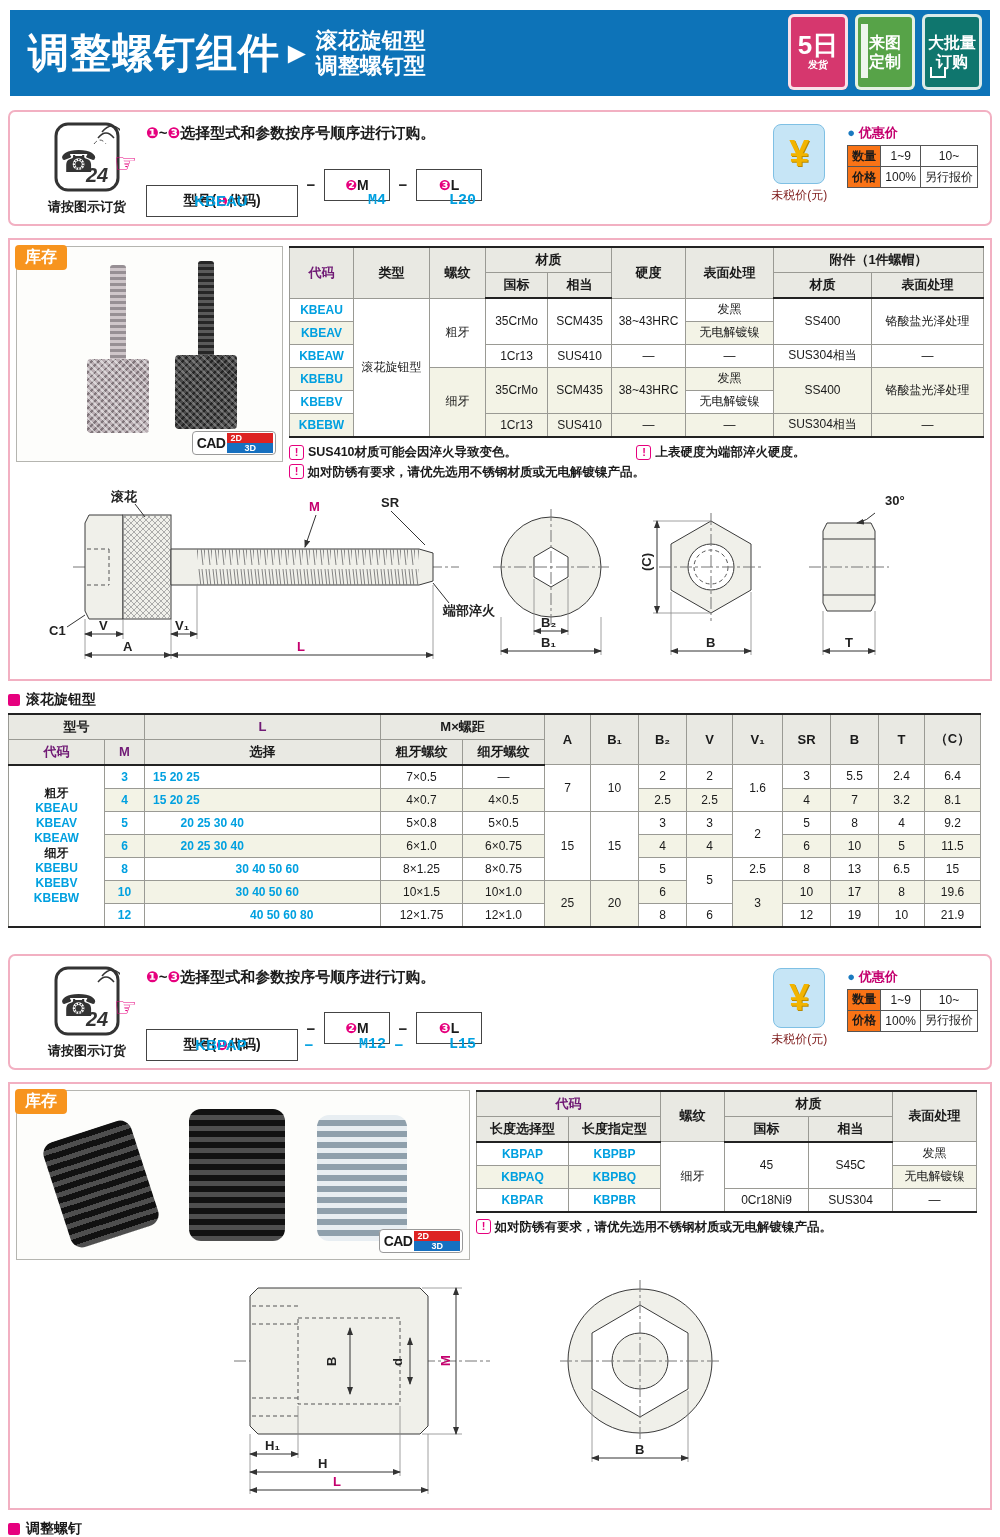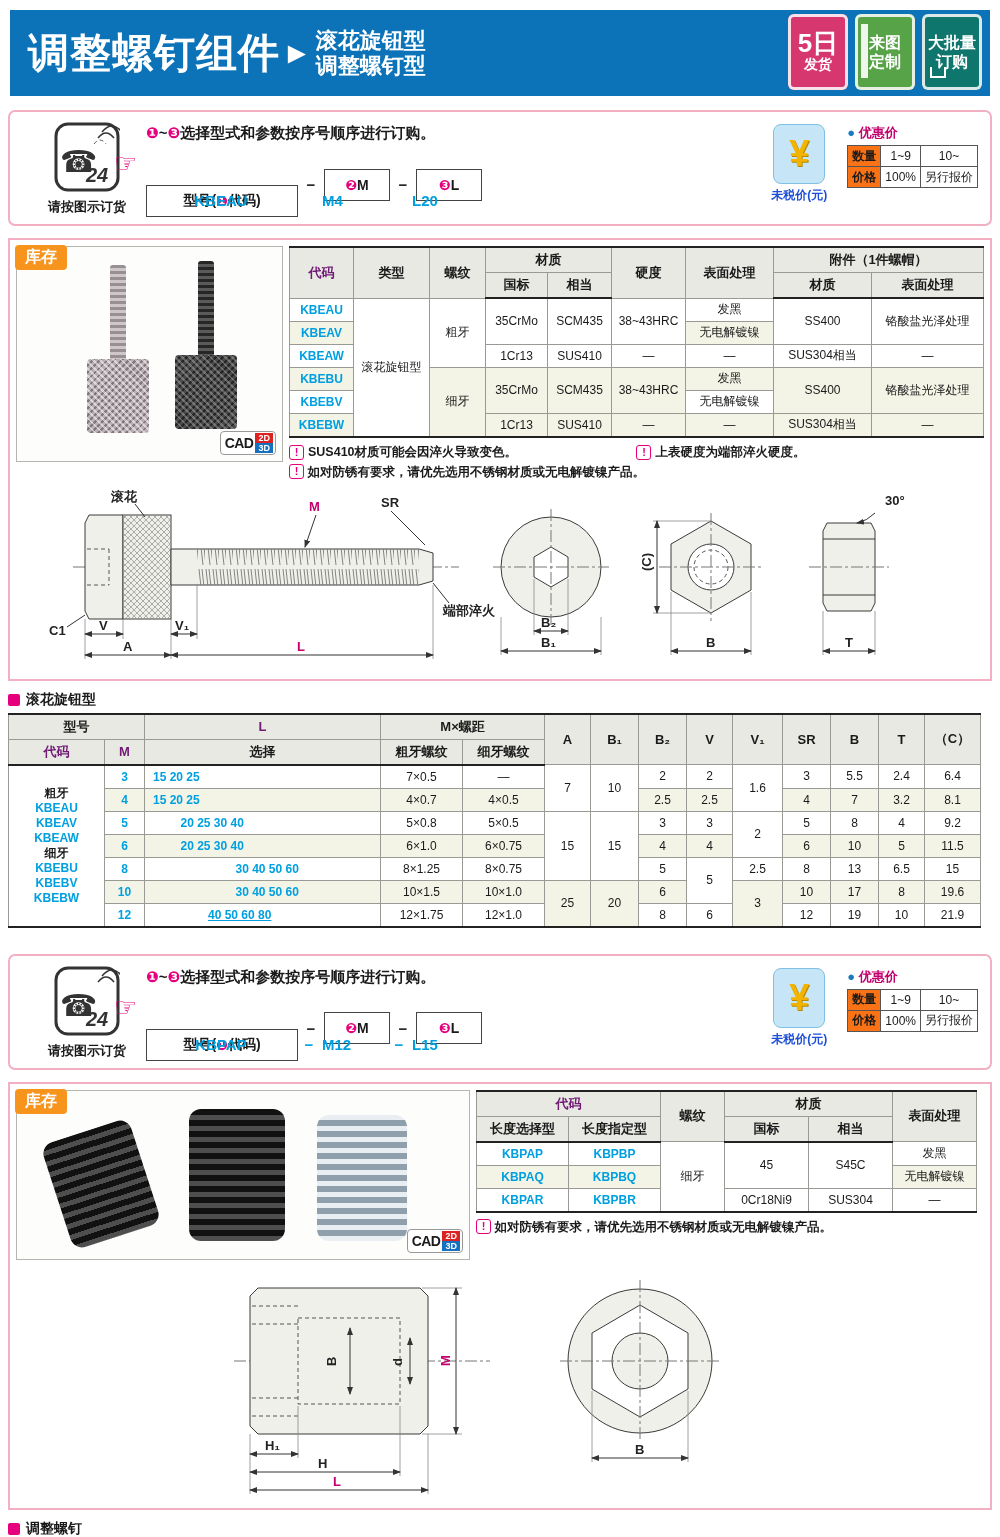--- a/index.html
+++ b/index.html
@@ -10,62 +10,62 @@
   .hdr{margin:10px 10px 0 10px;height:86px;background:#0d73b8;position:relative;display:flex;align-items:center;}
   .hdr-title{color:#fff;font-size:41px;font-weight:bold;letter-spacing:1px;margin-left:18px;}
   .hdr-arrow{color:#fff;font-size:30px;margin:0 4px 0 2px;}
   .hdr-sub{color:#fff;font-weight:bold;font-size:22px;line-height:25px;}
   .badges{position:absolute;right:8px;top:4px;display:flex;gap:7px;}
   .badge{width:60px;height:76px;border-radius:6px;display:flex;flex-direction:column;align-items:center;justify-content:center;color:#fff;font-weight:bold;box-shadow:inset 0 0 0 3px rgba(255,255,255,.85);position:relative;}
   .badge.pink{background:#d6376e;}
   .badge.green{background:#57a348;}
   .badge.purple{background:#0f766e;}
   .b-big{font-size:26px;line-height:26px;}
-  .b-small{font-size:14px;}
+  .b-small{font-size:10px;}
   .b-line{font-size:16px;line-height:19px;}
   .ruler-icon{position:absolute;left:6px;top:10px;width:7px;height:54px;background:#fff;opacity:.9;}
   .cart-icon{position:absolute;left:8px;bottom:12px;width:12px;height:9px;border:2px solid #fff;border-top:none;}
 
   
   .panel{position:relative;height:112px;border:2px solid #f2b0c2;border-radius:7px;margin:14px 8px 0 8px;background:#fff;}
   .phone-wrap{position:absolute;left:22px;top:10px;width:110px;text-align:center;}
   .phone-caption{font-size:13px;font-weight:bold;margin-top:2px;}
   .finger{position:absolute;left:104px;top:36px;color:#e6007e;font-size:26px;}
   .instr{position:absolute;left:136px;top:12px;font-size:15px;font-weight:bold;}
   .circ{color:#e6007e;font-weight:bold;}
   .boxrow{position:absolute;left:136px;top:40px;display:flex;align-items:center;}
   .obox{height:30px;border:1.5px solid #444;display:flex;align-items:center;justify-content:center;font-size:14px;font-weight:bold;background:#fff;}
   .obox.b1{width:150px;margin-top:33px;} .obox.b2{width:64px;} .obox.b3{width:64px;}
   .odash{width:26px;text-align:center;font-weight:bold;font-size:15px;}
   .exrow{position:absolute;left:136px;top:80px;display:flex;align-items:center;color:#00a0e0;font-weight:bold;font-size:15px;}
-  .exrow .c1{width:150px;text-align:center;} .exrow .c2,.exrow .c3{width:64px;text-align:left;}
+  .exrow .c1{width:150px;text-align:center;} .exrow .c2,.exrow .c3{width:64px;text-align:right;font-family:Liberation Mono, monospace;}
   .exrow .sep{width:26px;text-align:center;}
   .price{position:absolute;right:12px;top:12px;display:flex;gap:8px;}
   .yen-col{width:80px;text-align:center;}
   .yen-icon{width:50px;height:58px;margin:0 auto;background:#c6e5f6;border:1px solid #7fc0e4;border-radius:8px;display:flex;align-items:center;justify-content:center;}
   .yen-icon span{font-size:36px;font-weight:bold;color:#f2b400;text-shadow:1px 1px 0 #b98a00;}
-  .tax-note{color:#1d4ed8;font-weight:bold;font-size:12px;margin-top:3px;white-space:nowrap;}
+  .tax-note{color:#7f1d1d;font-weight:normal;font-size:12px;margin-top:3px;white-space:nowrap;}
   .price-right .cap{font-size:13px;font-weight:bold;color:#c4006e;margin-bottom:3px;}
   .price-right .cap .dot{color:#1a7ac0;}
   table.pricetab{border-collapse:collapse;}
   table.pricetab td{border:1px solid #555;font-size:12px;text-align:center;height:20px;padding:0 4px;}
   table.pricetab td.hc{background:#f97316;font-weight:bold;}
 
   
   .secbox{border:2px solid #f2b0c2;margin:12px 8px 0 8px;background:#fff;padding:6px;}
   .sec-row{display:flex;gap:6px;}
   .photobox{position:relative;border:1px solid #b5b5b0;background:#fdfdfb;}
   .photobox.p1{width:282px;height:214px;}
   .photobox.p2{width:452px;height:168px;}
   .stock-badge{position:absolute;left:-2px;top:-2px;background:#f7941e;color:#fff;font-weight:bold;font-size:16px;padding:2px 10px;border-radius:4px;z-index:2;}
   .cadbadge{position:absolute;right:6px;bottom:6px;background:#fff;border:1px solid #999;border-radius:4px;display:flex;align-items:center;padding:1px 2px;}
   .cadbadge .cadtxt{font-weight:bold;font-size:14px;letter-spacing:-.5px;padding:0 2px;}
   .cadbadge .dd{display:flex;flex-direction:column;}
   .cadbadge .d2{background:#d22;color:#fff;font-size:9px;font-weight:bold;padding:0 3px;}
-  .cadbadge .d3{background:#1670c0;color:#fff;font-size:9px;font-weight:bold;padding:0 3px;}
+  .cadbadge .d3{background:#1670c0;color:#fff;font-size:9px;font-weight:bold;padding:0 17px;}
   
   .knob-screw{position:absolute;}
   .knob-screw .shaft{position:absolute;left:50%;transform:translateX(-50%);top:0;width:16px;height:96px;border-radius:3px;}
   .knob-screw .head{position:absolute;left:0;top:94px;width:62px;height:74px;border-radius:4px;}
   .ks-silver .shaft{background:repeating-linear-gradient(0deg,#cfc6ca 0 3px,#978f94 3px 6px);}
   .ks-silver .head{background:#b9aeb3;background-image:repeating-linear-gradient(45deg,rgba(255,255,255,.5) 0 2px,transparent 2px 5px),repeating-linear-gradient(-45deg,rgba(60,50,55,.45) 0 2px,transparent 2px 5px);}
   .ks-black .shaft{background:repeating-linear-gradient(0deg,#5a5a5a 0 3px,#262626 3px 6px);}
   .ks-black .head{background:#4a4a4a;background-image:repeating-linear-gradient(45deg,rgba(255,255,255,.25) 0 2px,transparent 2px 5px),repeating-linear-gradient(-45deg,rgba(0,0,0,.5) 0 2px,transparent 2px 5px);}
   
   .set-screw{position:absolute;border-radius:12px;}
@@ -537,21 +537,21 @@
             <td rowspan="2">20</td>
             <td>6</td>
             <td rowspan="2">3</td>
             <td>10</td>
             <td>17</td>
             <td>8</td>
             <td>19.6</td>
           </tr>
           <tr>
             <td class="code">12</td>
-            <td class="lsel" style="text-align: left; padding-left: 63px; text-decoration: underline;">40 50 60 80</td>
+            <td class="lsel" style="text-align: left; padding-left: 105px;">40 50 60 80</td>
             <td>12×1.75</td>
             <td>12×1.0</td>
             <td>8</td>
             <td>6</td>
             <td>12</td>
             <td>19</td>
             <td>10</td>
             <td>21.9</td>
           </tr>
         </tbody>

